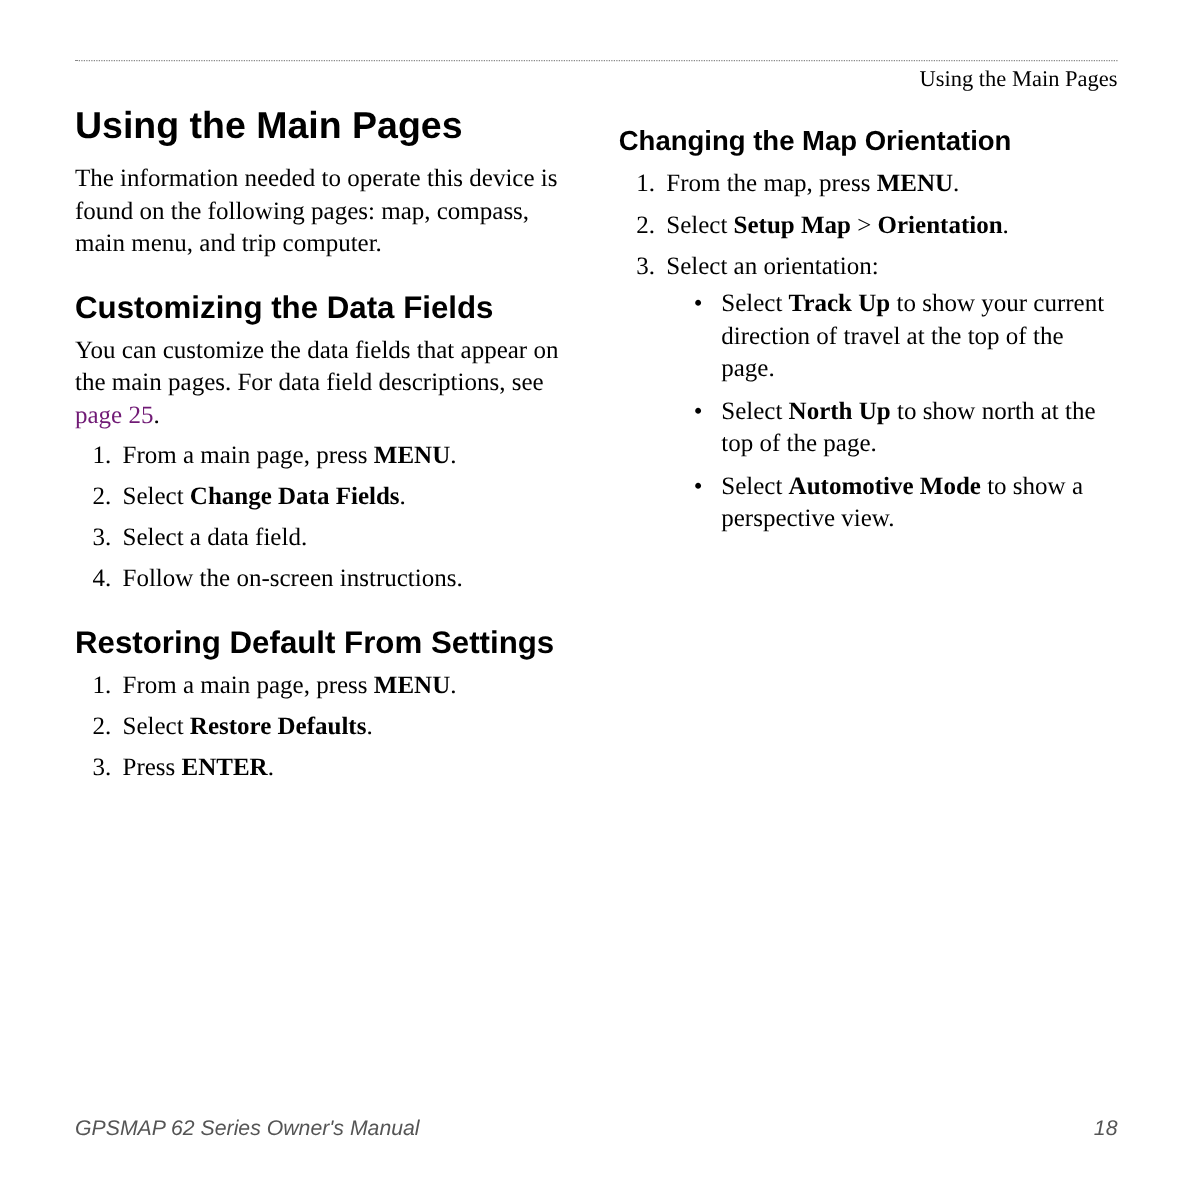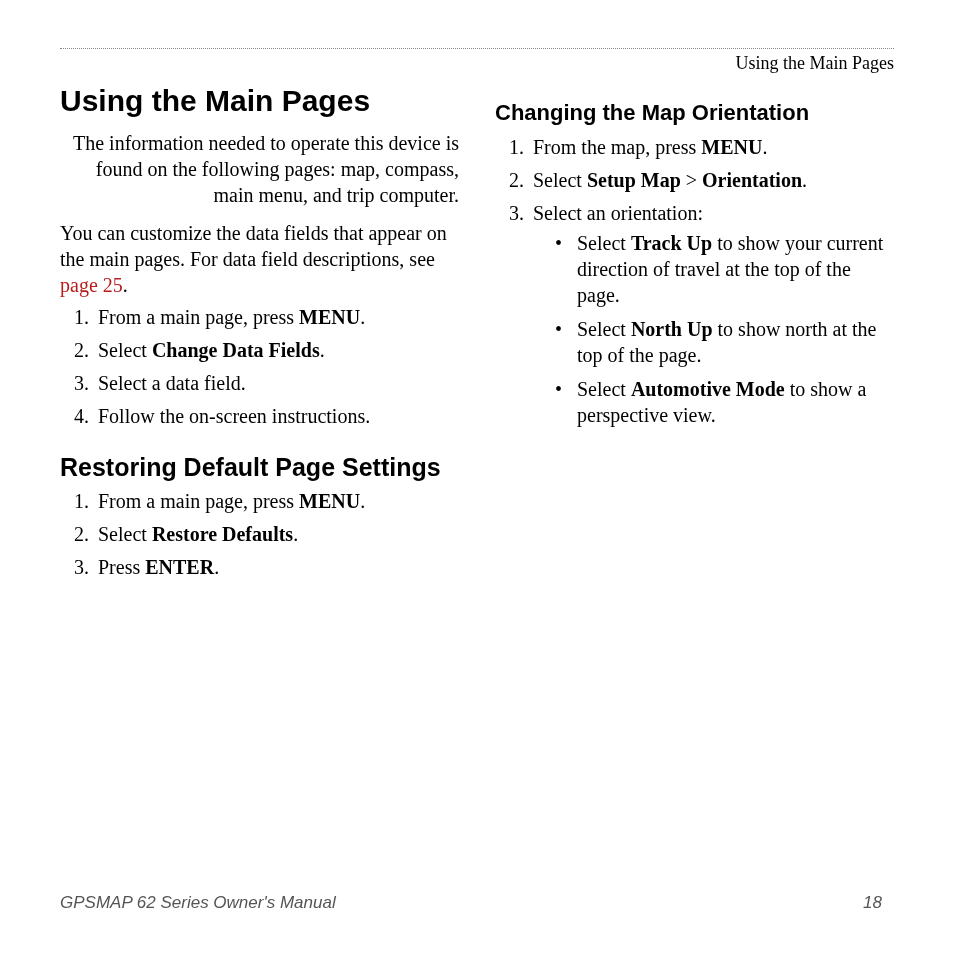--- a/index.html
+++ b/index.html
@@ -51,21 +51,21 @@
     margin-bottom: 2px;
   }
   h3.sub2 {
     font-family: Arial, Helvetica, sans-serif;
     font-weight: bold;
     font-size: 22px;
     margin-top: 18px;
     margin-bottom: 2px;
   }
   p { margin-bottom: 4px; }
-  .intro { margin-bottom: 12px; text-align: right; }
+  .intro { margin-bottom: 2px; }
   ol {
     list-style: decimal;
     padding-left: 34px;
     margin-top: 6px;
   }
   ol > li {
     padding-left: 4px;
     margin-bottom: 7px;
   }
   ul.bul {
@@ -78,26 +78,26 @@
     padding-left: 22px;
     margin-bottom: 8px;
   }
   ul.bul > li::before {
     content: "•";
     position: absolute;
     left: 0;
     top: 0;
   }
   .bold { font-weight: bold; }
-  .link { color: #b91c1c; }
+  .link { color: #701a75; }
   .footer {
     position: absolute;
     bottom: 40px;
     left: 60px;
-    right: 72px;
+    right: 60px;
     display: flex;
     justify-content: space-between;
     font-style: italic;
     font-size: 17px;
     color: #555;
     font-family: Arial, Helvetica, sans-serif;
   }
   .footer .pg {
     font-style: italic;
   }
@@ -112,35 +112,36 @@
 <div class="header-line">
   <span>Using the Main Pages</span>
 </div>
 
 <div class="columns">
 
   <div class="col">
     <h1>Using the Main Pages</h1>
     <p class="intro">The information needed to operate this device is found on the following pages: map, compass, main menu, and trip computer.</p>
 
+    <h2 class="sub">Customizing the Data Fields</h2>
     <p>
       <span>You can customize the data fields that appear on the main pages. For data field descriptions, see </span><span class="link">page 25</span><span>.</span>
     </p>
     <ol>
       <li>
         <span>From a main page, press </span><span class="bold">MENU</span><span>.</span>
       </li>
       <li>
         <span>Select </span><span class="bold">Change Data Fields</span><span>.</span>
       </li>
       <li>Select a data field.</li>
       <li>Follow the on-screen instructions.</li>
     </ol>
 
-    <h2 class="sub">Restoring Default Page Settings</h2>
+    <h2 class="sub">Restoring Default From Settings</h2>
     <ol>
       <li>
         <span>From a main page, press </span><span class="bold">MENU</span><span>.</span>
       </li>
       <li>
         <span>Select </span><span class="bold">Restore Defaults</span><span>.</span>
       </li>
       <li>
         <span>Press </span><span class="bold">ENTER</span><span>.</span>
       </li>

